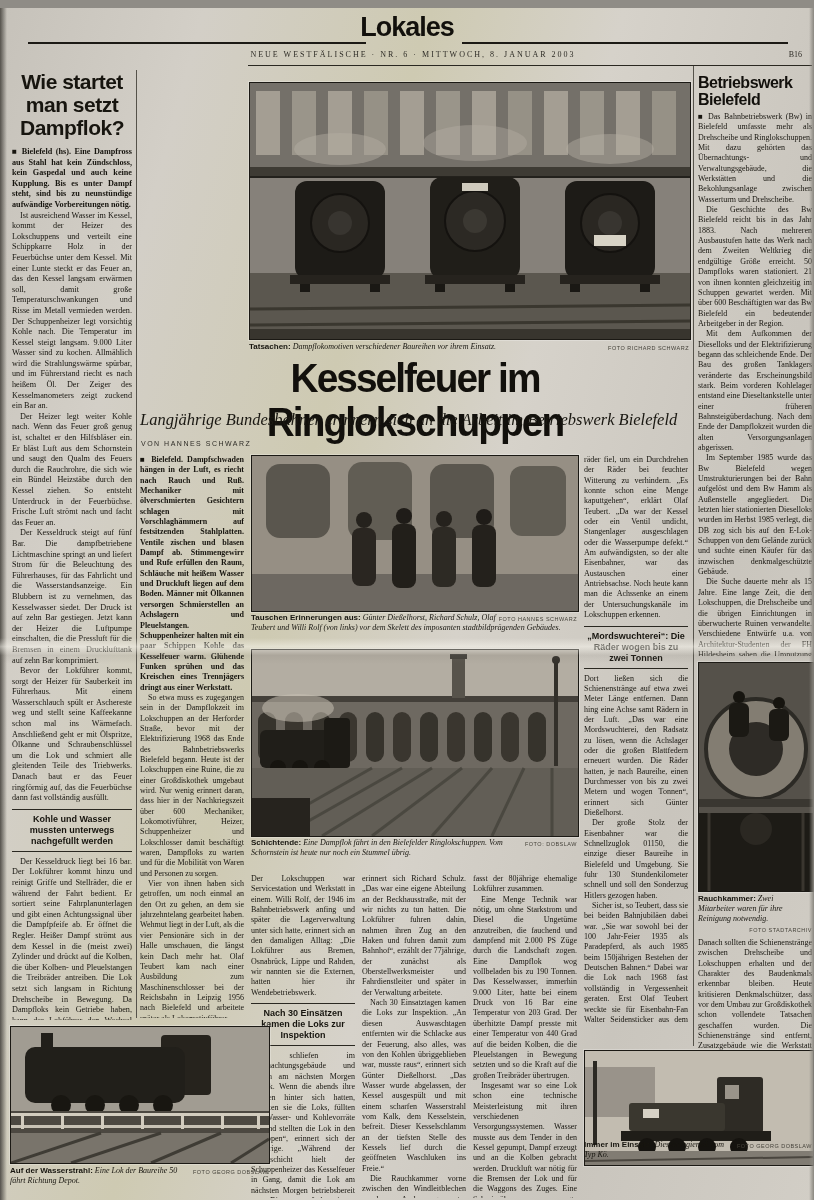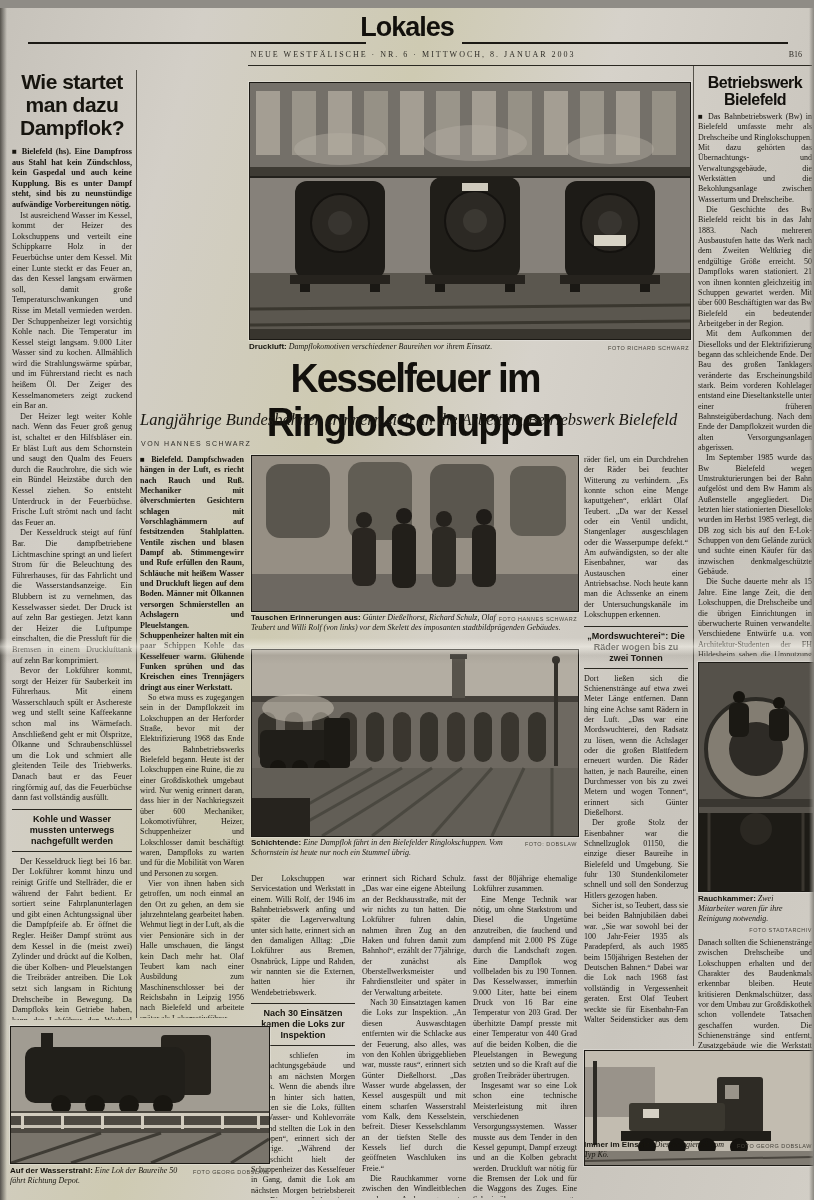--- a/index.html
+++ b/index.html
@@ -35,39 +35,39 @@
   .left-art{left:12px;width:120px;top:62px;height:950px;}
   .left-title{font:bold 21px/23px "Liberation Sans",sans-serif;letter-spacing:-0.5px;
     text-align:center;text-indent:0 !important;margin:0 0 8px 0 !important;}
   .photo{position:absolute;border:1px solid #1b1914;background:#8e897f;box-shadow:0 0 0 1px rgba(255,255,255,.25);}
   .photo svg{display:block;}
   .caption{position:absolute;font:italic 8px/10px "Liberation Serif",serif;color:#17150f;text-align:left;}
   .caption b{font:bold 8px/10px "Liberation Sans",sans-serif;font-style:normal;}
   .credit{float:right;font:5.5px "Liberation Sans",sans-serif;font-style:normal;
     letter-spacing:.5px;color:#45423a;margin-top:3px;}
   .sidebar{left:698px;width:114px;}
-  .sb-title{position:absolute;left:698px;width:114px;top:66px;text-align:center;
+  .sb-title{position:absolute;left:698px;width:114px;top:66px;
     font:bold 16px/17px "Liberation Sans",sans-serif;letter-spacing:-0.5px;color:#12100c;}
   .fold{position:absolute;left:0;right:0;top:630px;height:26px;
     background:linear-gradient(180deg,rgba(255,255,250,0),rgba(250,248,240,.5),rgba(120,116,108,.12),rgba(255,255,250,0));pointer-events:none;}
 </style>
 </head>
 <body>
 
 <div class="page">
 
   <div class="section-title">Lokales</div>
   <div class="rule-h" style="left:28px;top:34px;width:338px;"></div>
   <div class="rule-h" style="left:462px;top:34px;width:326px;"></div>
   <div class="dateline">NEUE WESTFÄLISCHE · NR. 6 · MITTWOCH, 8. JANUAR 2003</div>
   <div class="pageno">B16</div>
   <div class="rule-thin" style="left:248px;top:57px;width:564px;"></div>
 
   <div class="abs body-col left-art" style="font-size:8.2px;line-height:10.6px;">
-    <p class="left-title">Wie startet man dazu Dampflok?</p>
+    <p class="left-title">Wie startet man setzt Dampflok?</p>
     <p class="lead">■ Bielefeld (hs). Eine Dampfross aus Stahl hat kein Zündschloss, kein Gaspedal und auch keine Kupplung. Bis es unter Dampf steht, sind bis zu neunstündige aufwändige Vorbereitungen nötig.</p>
     <p>Ist ausreichend Wasser im Kessel, kommt der Heizer des Lokschuppens und verteilt eine Schippkarre Holz in der Feuerbüchse unter dem Kessel. Mit einer Lunte steckt er das Feuer an, das den Kessel langsam erwärmen soll, damit große Temperaturschwankungen und Risse im Metall vermieden werden. Der Schuppenheizer legt vorsichtig Kohle nach. Die Temperatur im Kessel steigt langsam. 9.000 Liter Wasser sind zu kochen. Allmählich wird die Strahlungswärme spürbar, und im Führerstand riecht es nach heißem Öl. Der Zeiger des Kesselmanometers zeigt zuckend ein Bar an.</p>
     <p>Der Heizer legt weiter Kohle nach. Wenn das Feuer groß genug ist, schaltet er den Hilfsbläser ein. Er bläst Luft aus dem Schornstein und saugt den Qualm des Feuers durch die Rauchrohre, die sich wie ein Bündel Heizstäbe durch den Kessel ziehen. So entsteht Unterdruck in der Feuerbüchse. Frische Luft strömt nach und facht das Feuer an.</p>
     <p>Der Kesseldruck steigt auf fünf Bar. Die dampfbetriebene Lichtmaschine springt an und liefert Strom für die Beleuchtung des Führerhauses, für das Fahrlicht und die Wasserstandsanzeige. Ein Blubbern ist zu vernehmen, das Kesselwasser siedet. Der Druck ist auf zehn Bar gestiegen. Jetzt kann der Heizer die Luftpumpe einschalten, die die Pressluft für die Bremsen in einem Drucklufttank auf zehn Bar komprimiert.</p>
     <p>Bevor der Lokführer kommt, sorgt der Heizer für Sauberkeit im Führerhaus. Mit einem Wasserschlauch spült er Aschereste weg und stellt seine Kaffeekanne schon mal ins Wärmefach. Anschließend geht er mit Ölspritze, Ölkanne und Schraubenschlüssel um die Lok und schmiert alle gleitenden Teile des Triebwerks. Danach baut er das Feuer ringförmig auf, das die Feuerbüchse dann fast vollständig ausfüllt.</p>
     <p class="subhead">Kohle und Wasser mussten unterwegs nachgefüllt werden</p>
     <p>Der Kesseldruck liegt bei 16 bar. Der Lokführer kommt hinzu und reinigt Griffe und Stellräder, die er während der Fahrt bedient. Er sortiert seine Fahrplanunterlagen und gibt einen Achtungssignal über die Dampfpfeife ab. Er öffnet die Regler. Heißer Dampf strömt aus dem Kessel in die (meist zwei) Zylinder und drückt auf die Kolben, die über Kolben- und Pleuelstangen die Treibräder antreiben. Die Lok setzt sich langsam in Richtung Drehscheibe in Bewegung. Da Dampfloks kein Getriebe haben, kann der Lokführer den Wechsel von Vorwärts- auf Rückwärtsfahrt nur mit einem Handrad regeln, das die Stellung der Pleuelstangen verändert.</p>
 
   </div>
   <div class="rule-v" style="left:136px;top:62px;height:948px;"></div>
@@ -120,21 +120,21 @@
         <rect x="320" y="201" width="10" height="8" fill="#1a1814"></rect>
           <rect x="390" y="201" width="10" height="8" fill="#1a1814"></rect>
       </g>
       <path d="M0,226 L440,222" stroke="#3a372f" stroke-width="3" fill="none"></path>
       <path d="M0,242 L440,238" stroke="#3a372f" stroke-width="3" fill="none"></path>
       <rect y="246" width="440" height="10" fill="#38352e"></rect>
     </svg>
   </div>
   <div class="caption" style="left:249px;top:334px;width:440px;">
     <span class="credit">FOTO RICHARD SCHWARZ</span>
-    <b>Druckluft:</b>
+    <b>Tatsachen:</b>
     <span>Dampflokomotiven verschiedener Baureihen vor ihrem Einsatz.</span>
   </div>
 
   <div class="headline">Kesselfeuer im Ringlokschuppen</div>
   <div class="subtitle">Langjährige Bundesbahner erinnern sich an die Arbeit im Betriebswerk Bielefeld</div>
   <div class="byline">VON HANNES SCHWARZ</div>
 
   <div class="abs body-col" style="left:140px;top:447px;width:104px;height:563px;">
     <p class="lead">■ Bielefeld. Dampfschwaden hängen in der Luft, es riecht nach Rauch und Ruß. Mechaniker mit ölverschmierten Gesichtern schlagen mit Vorschlaghämmern auf festsitzenden Stahlplatten. Ventile zischen und blasen Dampf ab. Stimmengewirr und Rufe erfüllen den Raum, Schläuche mit heißem Wasser und Druckluft liegen auf dem Boden. Männer mit Ölkannen versorgen Schmierstellen an Achslagern und Pleuelstangen. Schuppenheizer halten mit ein paar Schippen Kohle das Kesselfeuer warm. Glühende Funken sprühen und das Kreischen eines Trennjägers dringt aus einer Werkstatt.</p>
     <p>So etwa muss es zugegangen sein in der Dampflokzeit im Lokschuppen an der Herforder Straße, bevor mit der Elektrifizierung 1968 das Ende des Bahnbetriebswerks Bielefeld begann. Heute ist der Lokschuppen eine Ruine, die zu einer Großdiskothek umgebaut wird. Nur wenig erinnert daran, dass hier in der Nachkriegszeit über 600 Mechaniker, Lokomotivführer, Heizer, Schuppenheizer und Lokschlosser damit beschäftigt waren, Dampfloks zu warten und für die Mobilität von Waren und Personen zu sorgen.</p>

